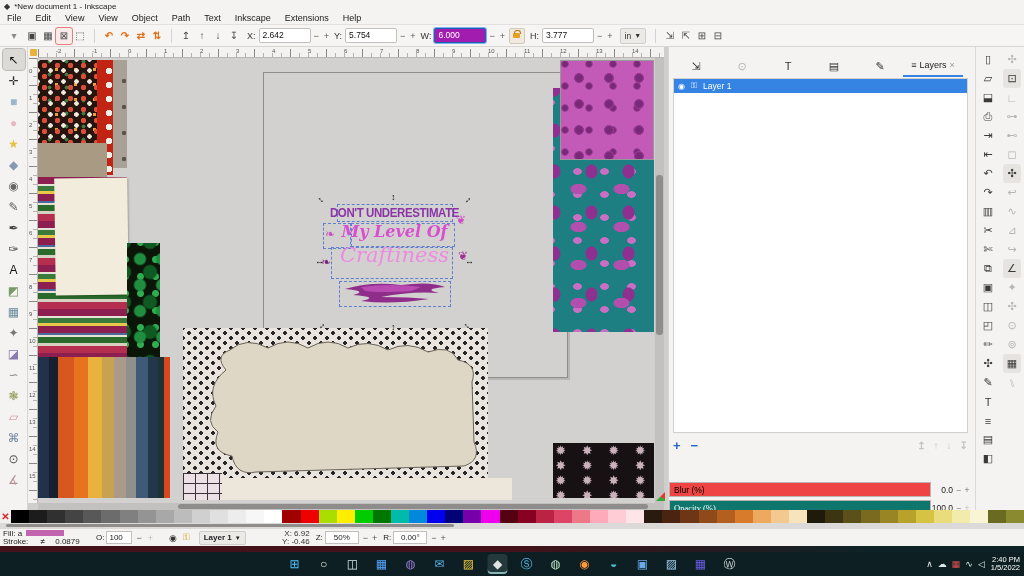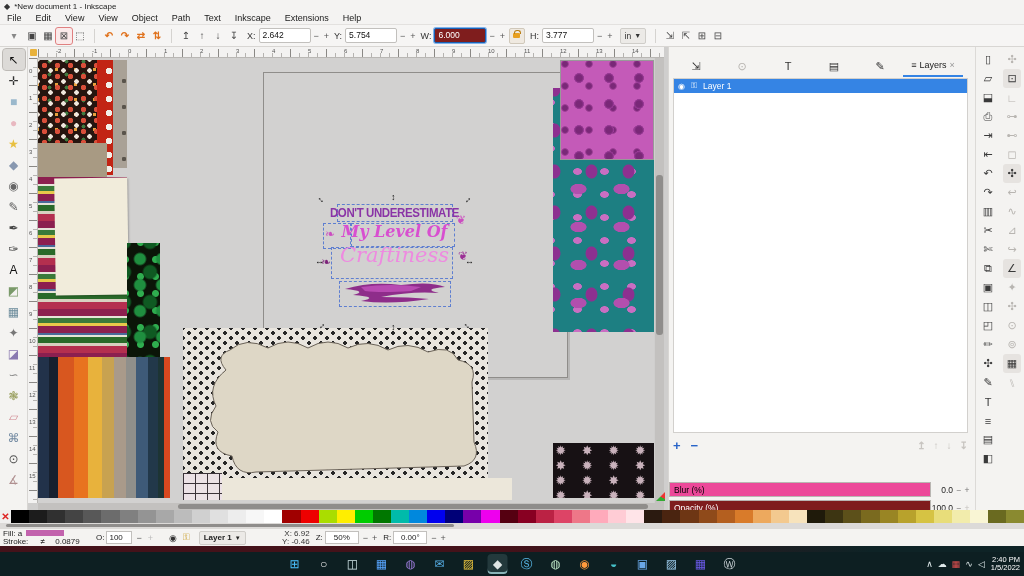--- a/index.html
+++ b/index.html
@@ -10,21 +10,21 @@
   #menubar { position:absolute; left:0; top:12px; width:1024px; height:13px; background:#f4f3f2; display:flex; align-items:center; font-size:9px; color:#1a1a1a; border-bottom:1px solid #e3e1df; }
   #menubar .mi { padding:0 7px; height:13px; line-height:13px; }
   #toolctrl { position:absolute; left:0; top:25px; width:1024px; height:22px; background:#f6f5f4; border-bottom:1px solid #d8d6d3; display:flex; align-items:center; font-size:9px; gap:2px; padding-left:6px; }
   .tbtn { width:16px; height:16px; display:inline-flex; align-items:center; justify-content:center; font-size:10px; color:#444; border-radius:2px; }
   .tbtn.orange { color:#e0731f; font-weight:bold; }
   .tbtn.sel { outline:1px solid #e08080; background:#fbeaea; }
   .sep { width:1px; height:14px; background:#d5d3d0; margin:0 4px; }
   .fieldgrp { display:flex; align-items:center; gap:1px; margin-left:3px; }
   .fieldgrp label { color:#333; margin-right:2px; }
   .numfield { width:52px; height:15px; border:1px solid #c2c0bd; background:#fff; font-size:8.5px; padding:0 3px; line-height:13px; color:#111; border-radius:2px; }
-  .numfield.hl { background:#7f1d1d; color:#fff; border:1px solid #1a62b5; box-shadow:0 0 0 1px #7fb2ec; }
+  .numfield.hl { background:#a21caf; color:#fff; border:1px solid #1a62b5; box-shadow:0 0 0 1px #7fb2ec; }
   .spin { font-size:9px; color:#555; padding:0 2px; }
   .lockbtn { width:16px; height:16px; background:#efe9e0; border:1px solid #d0c8ba; border-radius:2px; display:flex; align-items:center; justify-content:center; margin:0 2px; }
   .lockbody { width:7px; height:5px; background:#e8a020; border-radius:1px; position:relative; }
   .lockbody:before { content:""; position:absolute; left:1px; top:-3px; width:5px; height:3px; border:1px solid #b97d12; border-bottom:none; border-radius:3px 3px 0 0; }
   .unitdd { height:16px; background:#eceae7; border:1px solid #cfcdc9; border-radius:2px; font-size:8.5px; color:#333; display:flex; align-items:center; padding:0 4px; gap:3px; margin:0 3px; }
 
   
   #toolbox { position:absolute; left:0; top:47px; width:28px; height:463px; background:#f4f3f1; border-right:1px solid #d8d6d3; display:flex; flex-direction:column; align-items:center; padding-top:2px; }
   .tool { width:22px; height:21px; display:flex; align-items:center; justify-content:center; font-size:12px; border-radius:3px; color:#333; }
   .tool.active { background:#dcdad7; outline:1px solid #bdbab6; }
@@ -370,29 +370,29 @@
     <span>+</span>
     <span>−</span>
     <span id="mv-icons" style="margin-left:auto;display:flex;gap:8px;">
         <span class="mv" style="color: rgb(200, 197, 193); font-size: 10px;">↥</span>
         <span class="mv" style="color: rgb(200, 197, 193); font-size: 10px;">↑</span>
         <span class="mv" style="color: rgb(200, 197, 193); font-size: 10px;">↓</span>
         <span class="mv" style="color: rgb(200, 197, 193); font-size: 10px;">↧</span>
       </span>
   </div>
   <div class="slider-row" style="top:434px;">
-    <div class="slider-track" style="background:#ec4899;">
+    <div class="slider-track" style="background:#ef4444;">
       <span>Blur (%)</span>
     </div>
     <span class="sval">0.0</span>
     <span class="smini">−</span>
       <span class="smini">+</span>
   </div>
   <div class="slider-row" style="top:452px;">
-    <div class="slider-track" style="background:#7f1d1d;">
+    <div class="slider-track" style="background:#0f766e;font-family:Liberation Serif, serif;">
       <span style="color:#fff;">Opacity (%)</span>
     </div>
     <span class="sval">100.0</span>
     <span class="smini">−</span>
       <span class="smini" style="color:#c4c1bd;">+</span>
   </div>
 </div>
 
 <div id="rightbars">
   <div class="rcol" id="commands-bar">

